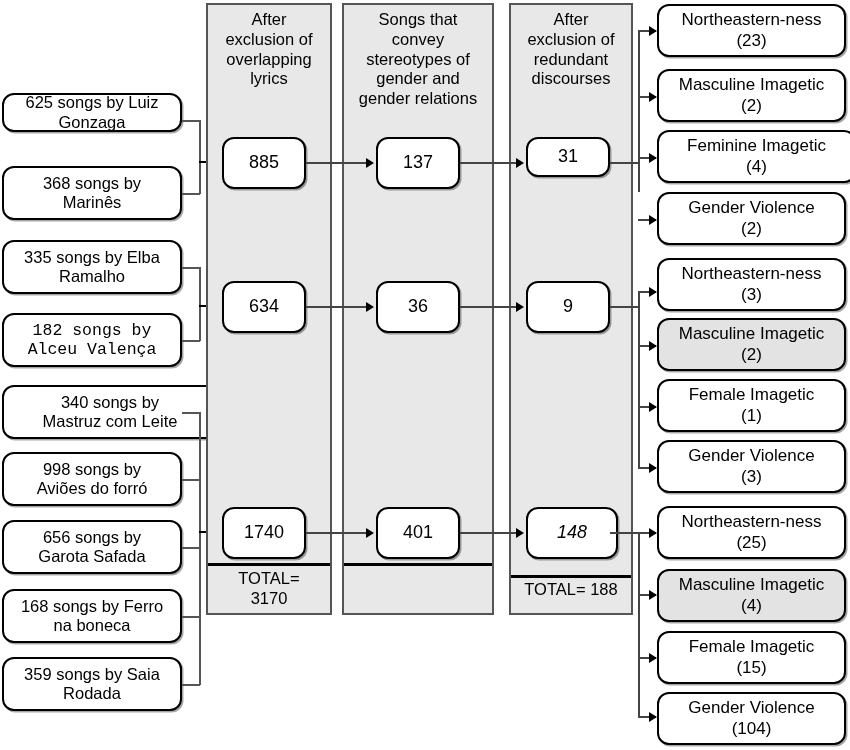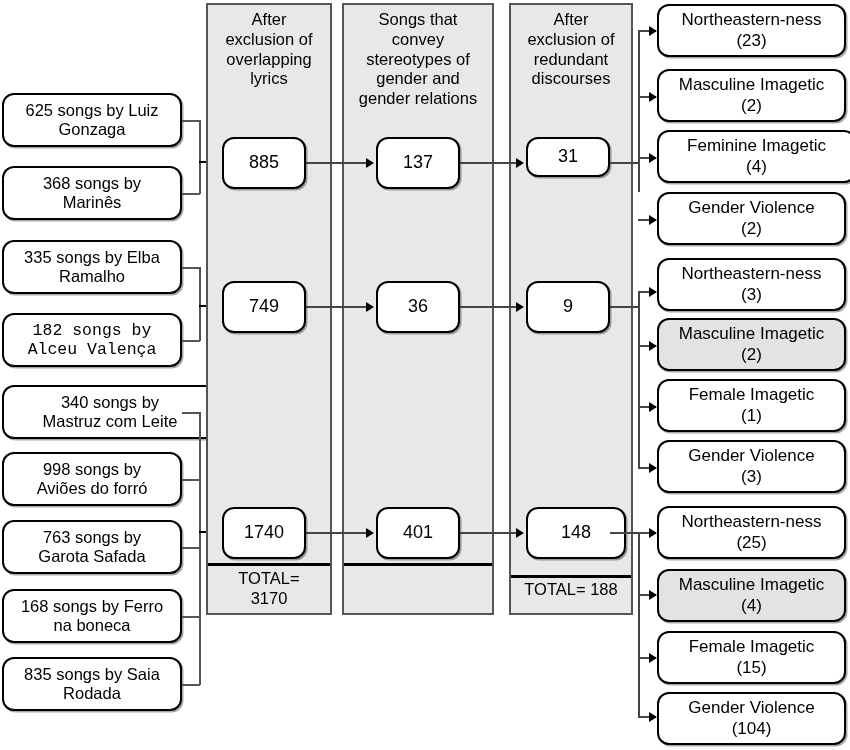--- a/index.html
+++ b/index.html
@@ -114,21 +114,21 @@
     position: absolute;
     width: 1.5px;
     background: #555555;
   }
 </style>
 </head>
 <body>
 
 <div id="canvas">
 
-  <div class="node src" style="left:2px; top:93px; width:180px; height:54px;">
+  <div class="node src" style="left:2px; top:93px; width:180px; height:39px;">
     <span class="txt">625  songs by Luiz
 Gonzaga</span>
   </div>
   <div class="node src" style="left:2px; top:166px; width:180px; height:54px;">
     <span class="txt">368  songs by
 Marinês</span>
   </div>
 
   <div class="node src" style="left:2px; top:240px; width:180px; height:54px;">
     <span class="txt">335 songs by Elba
@@ -141,29 +141,29 @@
 
   <div class="node src" style="left:2px; top:385px; width:216px; height:54px;">
     <span class="txt">340  songs by
 Mastruz com Leite</span>
   </div>
   <div class="node src" style="left:2px; top:452px; width:180px; height:54px;">
     <span class="txt">998  songs by
 Aviões do forró</span>
   </div>
   <div class="node src" style="left:2px; top:520px; width:180px; height:54px;">
-    <span class="txt">763 songs by
+    <span class="txt">656 songs by
 Garota Safada</span>
   </div>
   <div class="node src" style="left:2px; top:589px; width:180px; height:54px;">
     <span class="txt">168  songs by Ferro
 na boneca</span>
   </div>
   <div class="node src" style="left:2px; top:657px; width:180px; height:54px;">
-    <span class="txt">835  songs by Saia
+    <span class="txt">359  songs by Saia
 Rodada</span>
   </div>
 
   <div class="bracket-stub" style="left:182px; top:120px; width:18px;"></div>
   <div class="bracket-stub" style="left:182px; top:193px; width:18px;"></div>
   <div class="bracket-trunk" style="left:199px; top:120px; height:74px;"></div>
   <div class="ln h dark" style="left:199px; top:161px; width:24px;"></div>
   <div class="arrowhead" style="left:221px; top:157px;"></div>
 
   <div class="bracket-stub" style="left:182px; top:267px; width:18px;"></div>
@@ -187,21 +187,21 @@
 overlapping
 lyrics</div>
   <div class="panel-divider" style="left:208px; top:563px; width:122px;"></div>
   <div class="panel-total" style="left:208px; top:569px; width:122px;">TOTAL=
 3170</div>
 
   <div class="node count" style="left:222px; top:137px; width:84px; height:52px;">
     <span class="txt">885</span>
   </div>
   <div class="node count" style="left:222px; top:281px; width:84px; height:52px;">
-    <span class="txt">749</span>
+    <span class="txt">634</span>
   </div>
   <div class="node count" style="left:222px; top:507px; width:84px; height:52px;">
     <span class="txt">1740</span>
   </div>
 
   <div class="panel" style="left:342px; top:3px; width:152px; height:612px;"></div>
   <div class="panel-title" style="left:344px; top:10px; width:148px;">Songs that
 convey
 stereotypes of
 gender and
@@ -225,21 +225,21 @@
 discourses</div>
   <div class="panel-divider" style="left:511px; top:575px; width:120px;"></div>
   <div class="panel-total" style="left:511px; top:580px; width:120px;">TOTAL= 188</div>
 
   <div class="node count" style="left:526px; top:137px; width:84px; height:40px;">
     <span class="txt">31</span>
   </div>
   <div class="node count" style="left:526px; top:281px; width:84px; height:52px;">
     <span class="txt">9</span>
   </div>
-  <div class="node count" style="left:526px; top:507px; width:100px; height:52px;">
+  <div class="node count" style="left:526px; top:507px; width:92px; height:52px;font-style:italic;">
     <span class="txt">148</span>
   </div>
 
   <div class="ln h" style="left:306px; top:162px; width:62px;"></div>
   <div class="arrowhead" style="left:366px; top:158px;"></div>
   <div class="ln h" style="left:460px; top:162px; width:58px;"></div>
   <div class="arrowhead" style="left:516px; top:158px;"></div>
 
   <div class="ln h" style="left:306px; top:306px; width:62px;"></div>
   <div class="arrowhead" style="left:366px; top:302px;"></div>

